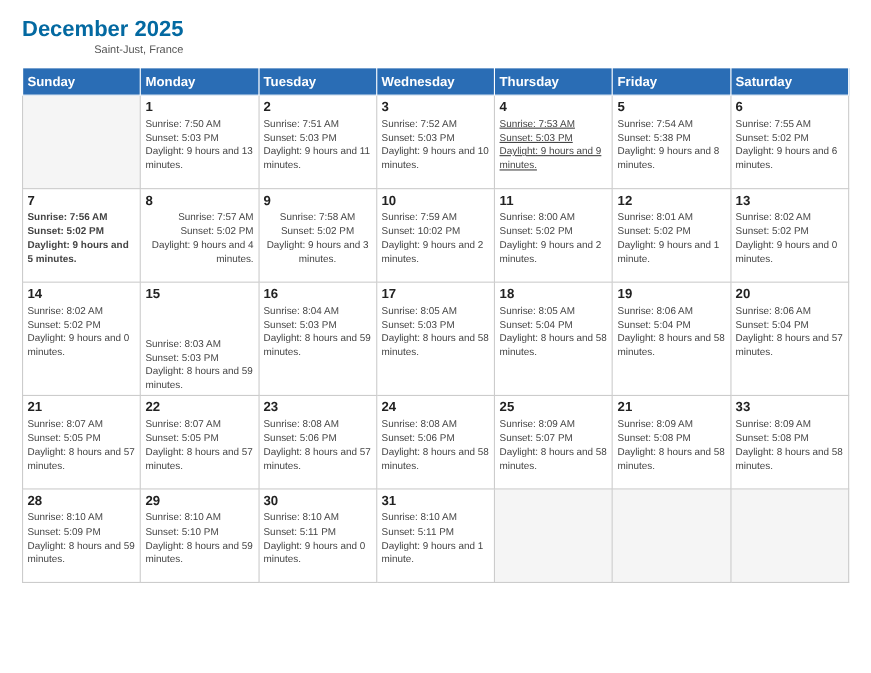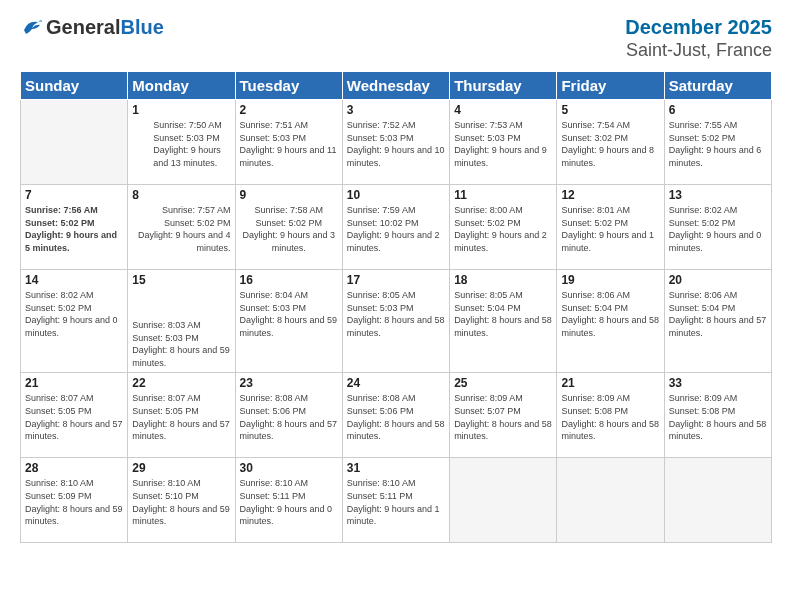--- a/index.html
+++ b/index.html
@@ -30,33 +30,33 @@
     .title-block {
       text-align: right;
     }
     .month-year {
       font-size: 20px;
       font-weight: bold;
       color: #0369a1;
       line-height: 1.1;
     }
     .location {
-      font-size: 18px;
+      font-size: 10px;
       color: #555;
       margin-top: 2px;
     }
     .calendar {
       width: 100%;
       border-collapse: collapse;
       table-layout: fixed;
     }
     .calendar th {
       background: #2a6db5;
       color: #fff;
-      font-size: 15px;
+      font-size: 12px;
       font-weight: bold;
       padding: 5px 4px;
       text-align: left;
       border: 1px solid #fff;
     }
     .calendar td {
       border: 1px solid #ccc;
       vertical-align: top;
       padding: 3px 4px;
       font-size: 9.5px;
@@ -85,33 +85,20 @@
     }
     .logo-icon {
       margin-right: 4px;
     }
   </style>
 </head>
 <body>
 
 <div class="page">
   <div class="header">
-    <div class="logo">
-      <div class="logo-wrapper">
-        <svg class="logo-icon" width="22" height="22" viewBox="0 0 22 22">
-          <path d="M4 14 Q8 4 18 6 Q14 8 12 12 Q16 8 20 9 Q17 13 12 13 Q10 16 6 18 Z" fill="#1a6bb5"></path>
-          <path d="M18 6 Q22 2 22 6 Q20 5 18 6Z" fill="#4a9fd5"></path>
-        </svg>
-        <div>
-          <div style="font-size:20px;font-weight:bold;line-height:1.0;">
-            <span style="color:#333;">General</span><span style="color:#1a6bb5;">Blue</span>
-          </div>
-        </div>
-      </div>
-    </div>
     <div class="title-block">
       <div class="month-year">December 2025</div>
       <div class="location">Saint-Just, France</div>
     </div>
   </div>
 
   <table class="calendar">
     <thead>
       <tr>
         <th>Sunday</th>
@@ -121,46 +108,46 @@
         <th>Thursday</th>
         <th>Friday</th>
         <th>Saturday</th>
       </tr>
     </thead>
     <tbody id="calendar-body">
     <tr>
           <td class="empty"></td>
           <td>
             <span class="day-num">1</span>
-            <div class="day-info" style="white-space: pre-line; margin-left: 21px;">Sunrise: 7:50 AM
+            <div class="day-info" style="white-space: pre-line;">Sunrise: 7:50 AM
 Sunset: 5:03 PM
 Daylight: 9 hours and 13 minutes.</div>
           </td>
           <td>
             <span class="day-num">2</span>
             <div class="day-info" style="white-space: pre-line;">Sunrise: 7:51 AM
 Sunset: 5:03 PM
 Daylight: 9 hours and 11 minutes.</div>
           </td>
           <td>
             <span class="day-num">3</span>
             <div class="day-info" style="white-space: pre-line;">Sunrise: 7:52 AM
 Sunset: 5:03 PM
 Daylight: 9 hours and 10 minutes.</div>
           </td>
           <td>
             <span class="day-num">4</span>
-            <div class="day-info" style="white-space: pre-line;">Sunrise: 7:53 AM
+            <div class="day-info" style="white-space: pre-line; text-decoration: underline;">Sunrise: 7:53 AM
 Sunset: 5:03 PM
 Daylight: 9 hours and 9 minutes.</div>
           </td>
           <td>
             <span class="day-num">5</span>
             <div class="day-info" style="white-space: pre-line;">Sunrise: 7:54 AM
-Sunset: 3:02 PM
+Sunset: 5:38 PM
 Daylight: 9 hours and 8 minutes.</div>
           </td>
           <td>
             <span class="day-num">6</span>
             <div class="day-info" style="white-space: pre-line;">Sunrise: 7:55 AM
 Sunset: 5:02 PM
 Daylight: 9 hours and 6 minutes.</div>
           </td>
         </tr>
         <tr>

